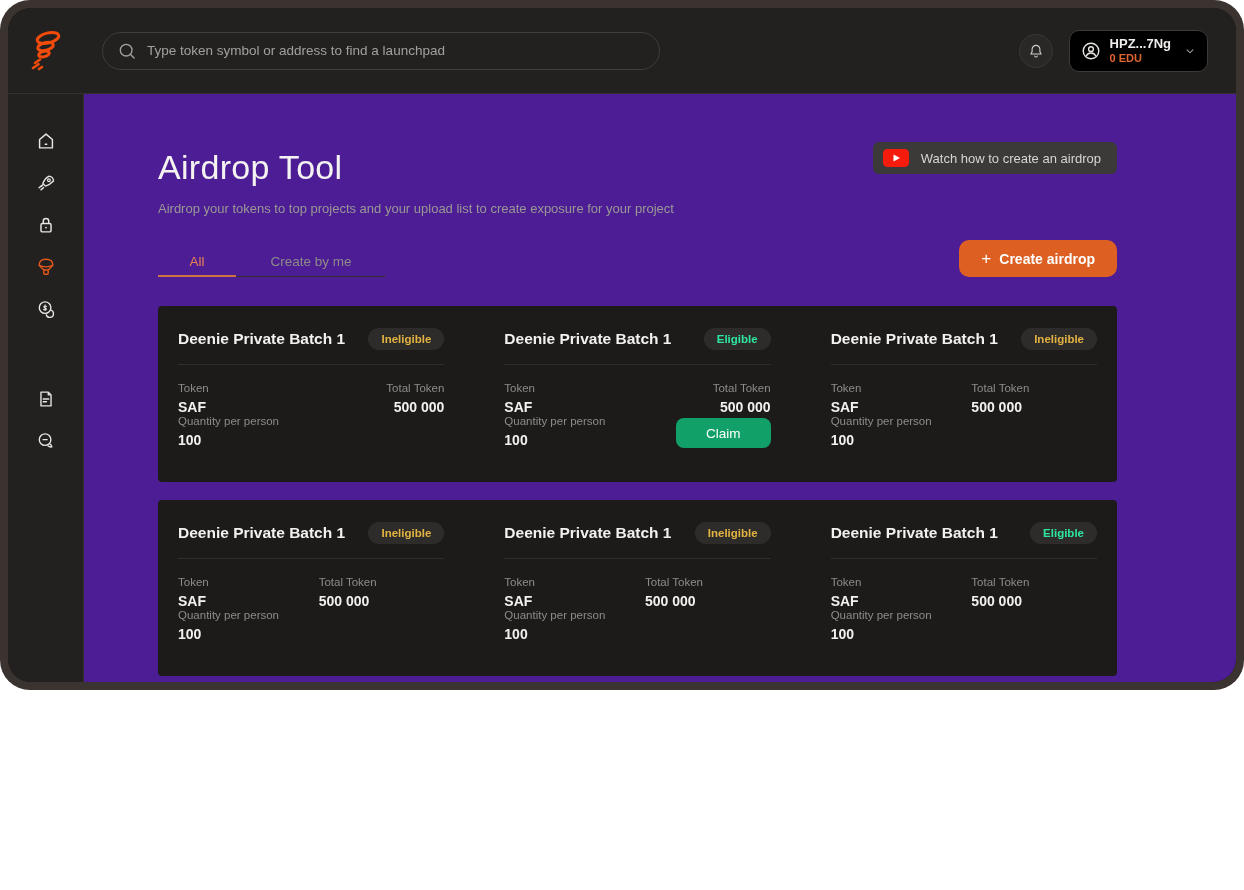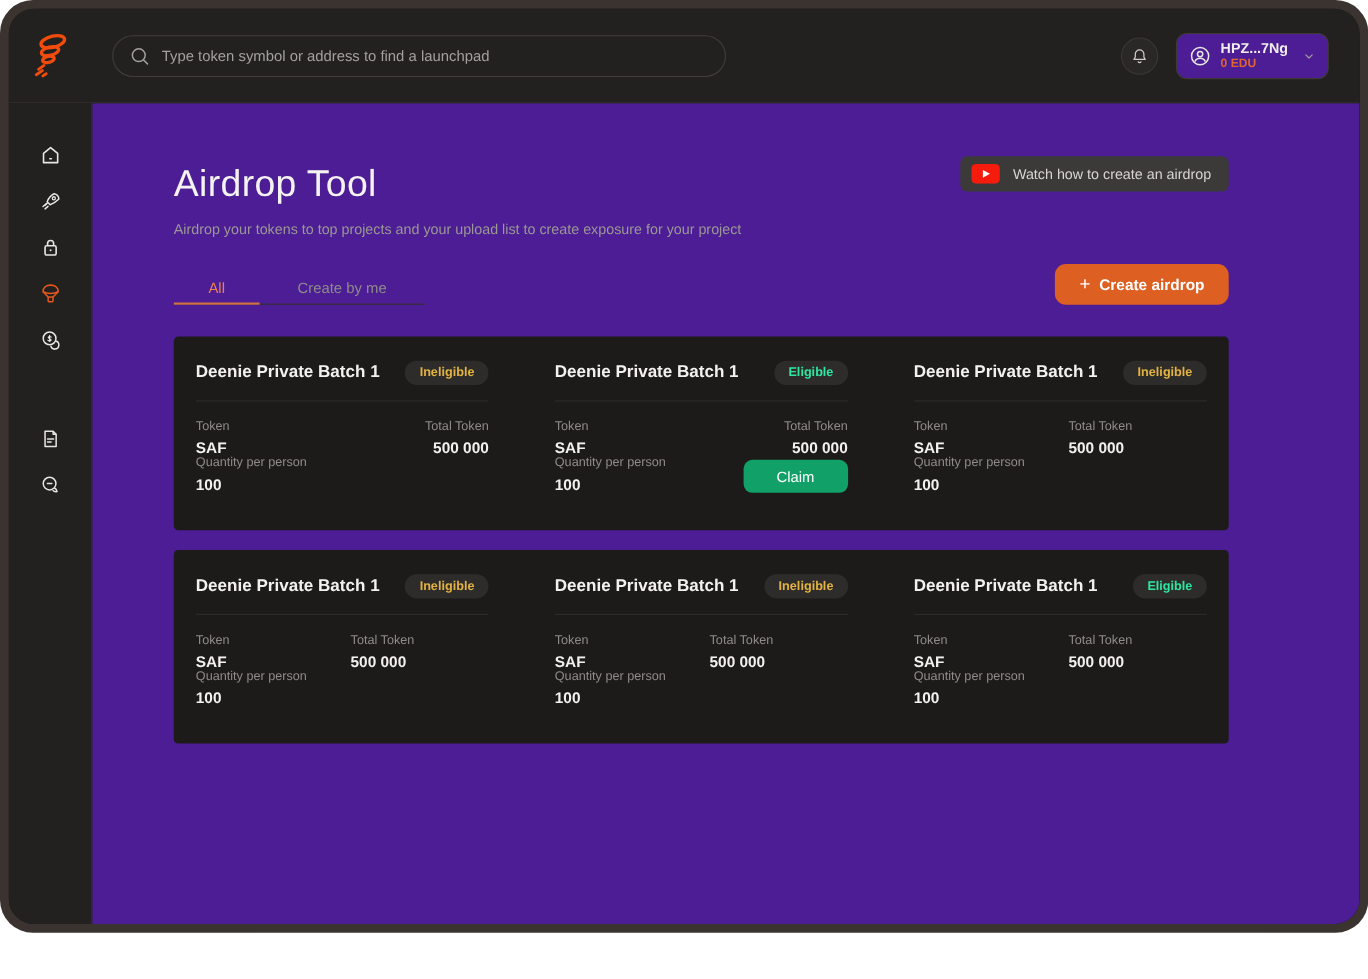--- a/index.html
+++ b/index.html
@@ -1,28 +1,28 @@
 <!DOCTYPE html>
 <html><head>
 <meta charset="utf-8">
 <style>
   * { box-sizing: border-box; margin: 0; padding: 0; }
   html,body { width:1244px; height:890px; background:#ffffff; font-family:"Liberation Sans", sans-serif; }
-  .window { width:1244px; height:848px; background:#3b3330; border-radius:30px; padding:8px; overflow:hidden; }
+  .window { width:1244px; height:690px; background:#3b3330; border-radius:30px; padding:8px; overflow:hidden; }
   .window-inner { width:100%; height:100%; border-radius:23px; overflow:hidden; background:#151312; display:flex; flex-direction:column; }
 
   
   .topbar { height:86px; flex:0 0 86px; background:#232120; border-bottom:1px solid #33302d; display:flex; align-items:center; }
   .logo-box { width:76px; display:flex; justify-content:center; align-items:center; }
   .search-wrap { margin-left:18px; width:558px; height:38px; border:1px solid #403d3a; border-radius:19px; display:flex; align-items:center; padding:0 14px; background:transparent; }
   .search-wrap input { flex:1; border:none; outline:none; background:transparent; color:#d8d5d2; font-size:13.5px; margin-left:10px; font-family:"Liberation Sans", sans-serif; }
   .search-wrap input::placeholder { color:#a3a09c; }
   .topbar-right { margin-left:auto; margin-right:28px; display:flex; align-items:center; gap:16px; }
   .bell-btn { width:34px; height:34px; border-radius:50%; background:#2a2826; border:1px solid #3a3734; display:flex; align-items:center; justify-content:center; cursor:pointer; }
-  .wallet-btn { height:42px; min-width:132px; border:1px solid #3d3a37; border-radius:10px; background:#4c1d95; display:flex; align-items:center; padding:0 10px; gap:8px; cursor:pointer; }
+  .wallet-btn { height:42px; min-width:132px; border:1px solid #3d3a37; border-radius:10px; background:#000000; display:flex; align-items:center; padding:0 10px; gap:8px; cursor:pointer; }
   .wallet-text { display:flex; flex-direction:column; align-items:flex-start; line-height:1.15; }
   .wallet-address { color:#f0eeec; font-size:13px; font-weight:bold; }
   .wallet-balance { color:#e0662f; font-size:11px; font-weight:bold; }
   .wallet-chevron { margin-left:4px; color:#a3a09c; }
 
   
   .body-row { flex:1; display:flex; min-height:0; }
   .sidebar { width:76px; flex:0 0 76px; background:#232120; border-right:1px solid #33302d; display:flex; flex-direction:column; align-items:center; padding-top:26px; }
   .side-icon { width:40px; height:42px; display:flex; align-items:center; justify-content:center; cursor:pointer; color:#e8e6e3; }
   .side-icon svg { stroke:#e8e6e3; }

